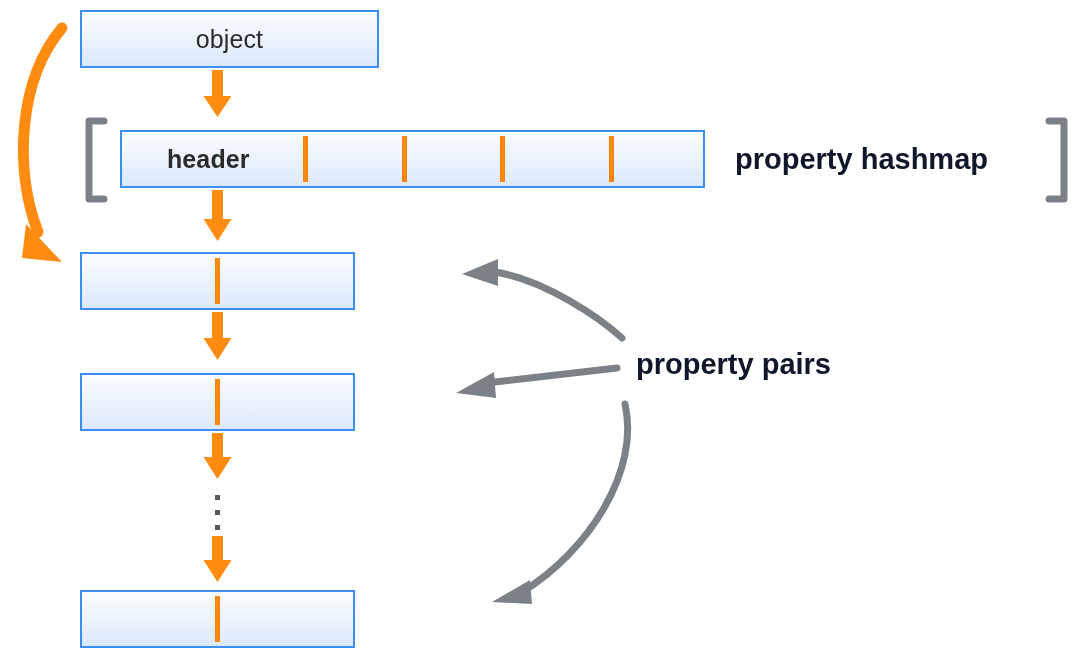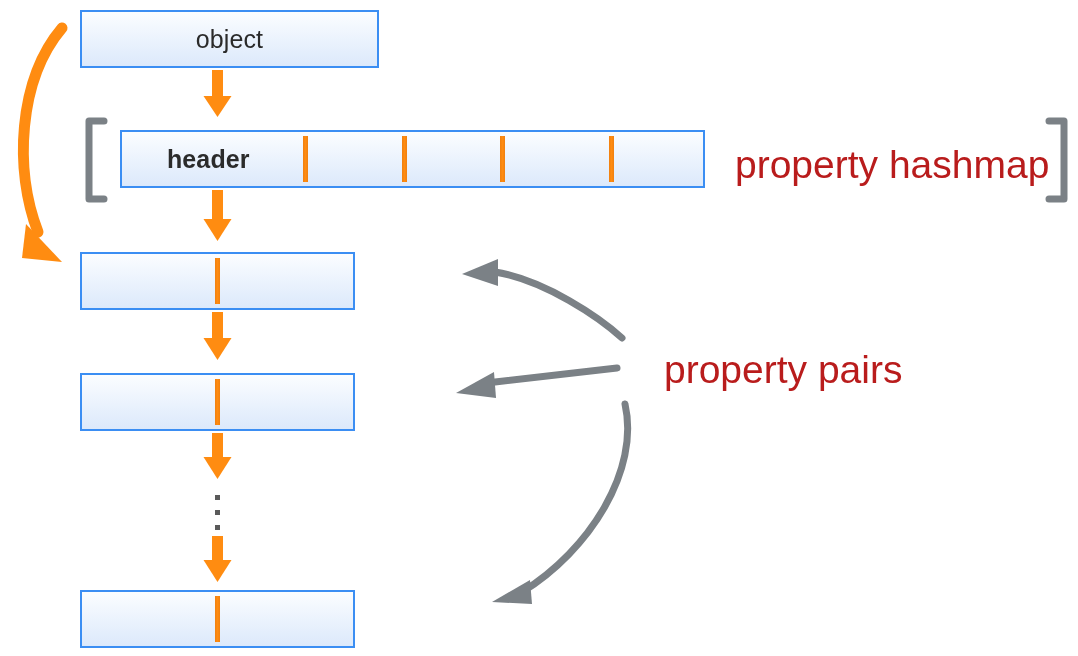--- a/index.html
+++ b/index.html
@@ -46,24 +46,25 @@
     background: #f57c00;
     background: linear-gradient(to right, #f08010 0%, #ff8c11 50%, #f08010 100%);
   }
   .divider {
     position: absolute;
     width: 5px;
     background: linear-gradient(to right, #f08010 0%, #ff8c11 50%, #f08010 100%);
   }
   .caption {
     position: absolute;
-    font-size: 39px;
-    color: #b91c1c;
+    font-size: 29px;
+    color: #0f172a;
     white-space: nowrap;
     line-height: 1;
+    font-weight: bold;
   }
   .dot {
     position: absolute;
     width: 5px;
     height: 5px;
     background: #5a5a5a;
   }
 </style>
 </head>
 <body>
@@ -154,15 +155,15 @@
   <div class="divider" style="left:215px; top:596px; height:46px;"></div>
 
   <div>
     <div class="dot" style="left:215px; top:495px;"></div>
     <div class="dot" style="left:215px; top:510px;"></div>
     <div class="dot" style="left:215px; top:525px;"></div>
   </div>
 
   <div class="caption" style="left:735px; top:145px;">property hashmap</div>
 
-  <div class="caption" style="left:636px; top:350px;margin-left:28px;">property pairs</div>
+  <div class="caption" style="left:636px; top:350px;">property pairs</div>
 
 </div>
 
 </body></html>

